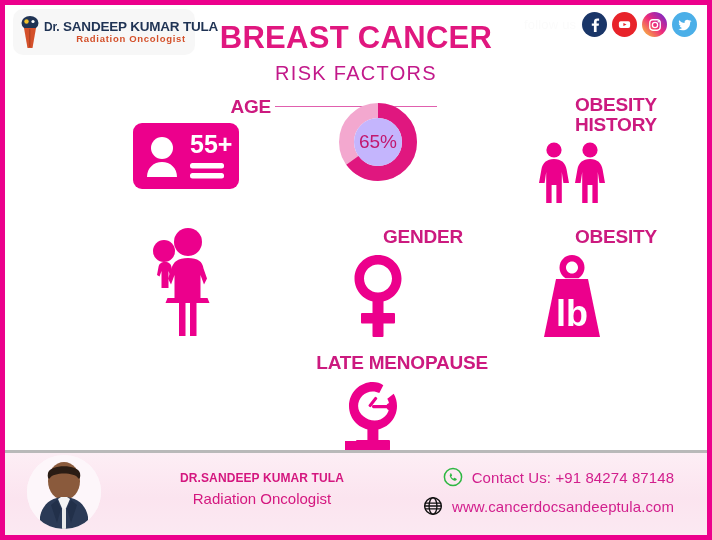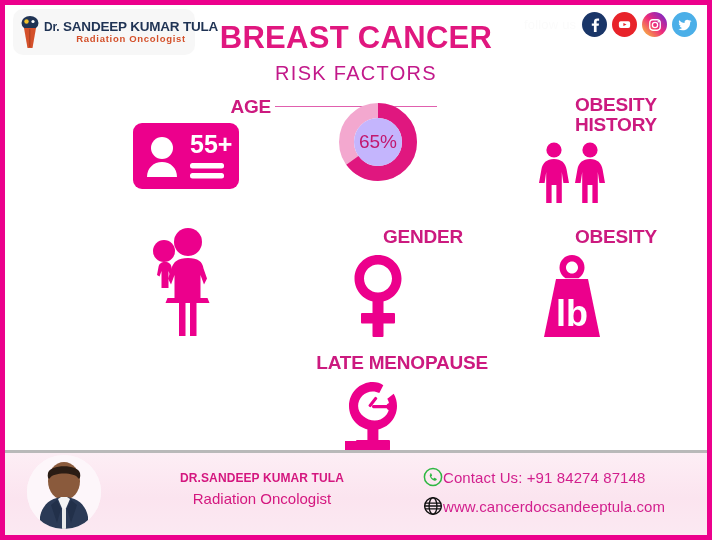--- a/index.html
+++ b/index.html
@@ -175,22 +175,23 @@
     margin-top: 5px;
   }
   .contact-block {
     position: absolute;
     left: 418px;
     top: 14px;
   }
   .contact-line {
     display: flex;
     align-items: center;
-    gap: 0;
+    gap: 9px;
     margin-bottom: 9px;
+    justify-content: flex-end;
   }
   .contact-text {
     font-size: 15px;
     color: #d21f8d;
     letter-spacing: 0.1px;
     white-space: nowrap;
   }
   .notch {
     position: absolute;
     left: 50%;

